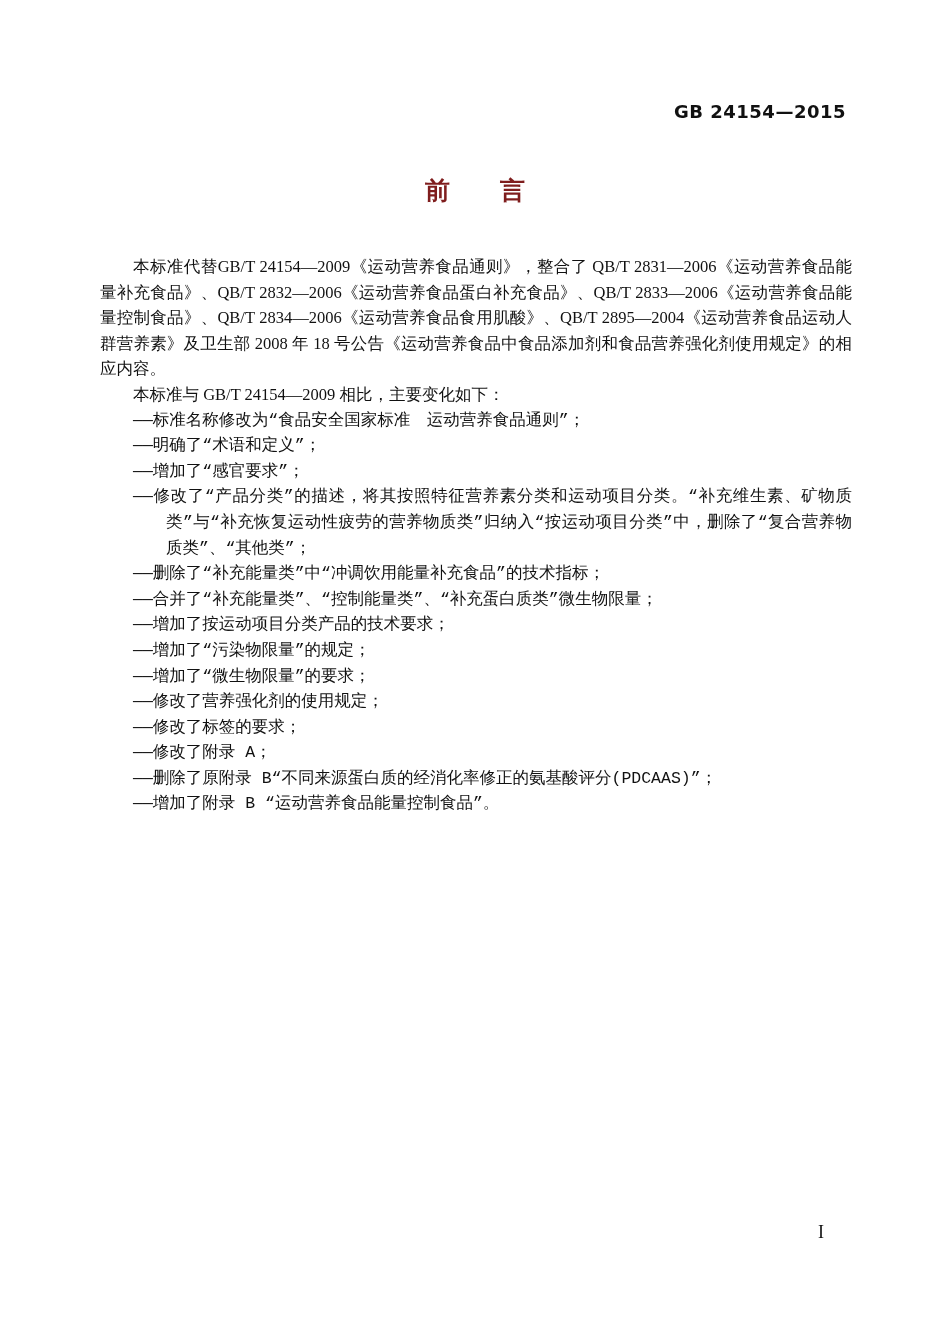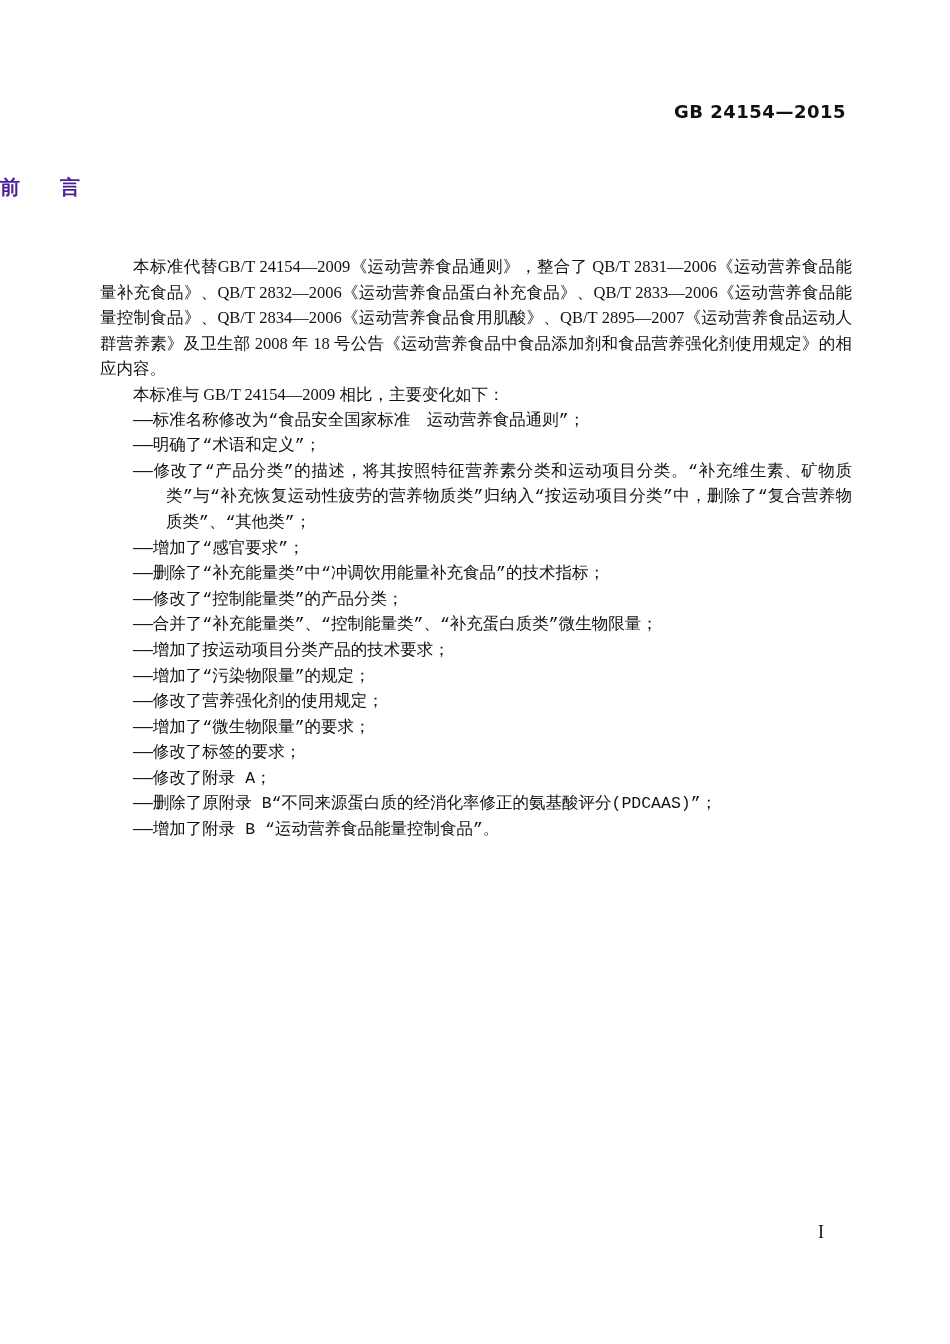--- a/index.html
+++ b/index.html
@@ -28,25 +28,25 @@
     letter-spacing: 0.5px;
     color: #111111;
     white-space: nowrap;
   }
   .doc-title {
     position: absolute;
     top: 174px;
     left: 0;
     right: 0;
     margin: 0;
-    text-align: left;
+    text-align: center;
     font-family: "DejaVu Sans", "Liberation Sans", sans-serif;
     font-weight: bold;
-    font-size: 20px;
-    color: #4c1d95;
+    font-size: 25px;
+    color: #7f1d1d;
   }
   .doc-body {
     position: absolute;
     top: 254px;
     left: 100px;
     width: 752px;
     font-size: 16.5px;
     line-height: 25.6px;
     text-align: justify;
     color: #111111;
@@ -73,34 +73,33 @@
 </head>
 <body>
 
 <div class="page">
 
   <div class="doc-number">GB 24154—2015</div>
 
   <h1 class="doc-title">前　　言</h1>
 
   <section class="doc-body">
-    <p class="para">本标准代替GB/T 24154—2009《运动营养食品通则》，整合了 QB/T 2831—2006《运动营养食品能量补充食品》、QB/T 2832—2006《运动营养食品蛋白补充食品》、QB/T 2833—2006《运动营养食品能量控制食品》、QB/T 2834—2006《运动营养食品食用肌酸》、QB/T 2895—2007《运动营养食品运动人群营养素》及卫生部 2008 年 18 号公告《运动营养食品中食品添加剂和食品营养强化剂使用规定》的相应内容。</p>
+    <p class="para">本标准代替GB/T 24154—2009《运动营养食品通则》，整合了 QB/T 2831—2006《运动营养食品能量补充食品》、QB/T 2832—2006《运动营养食品蛋白补充食品》、QB/T 2833—2006《运动营养食品能量控制食品》、QB/T 2834—2006《运动营养食品食用肌酸》、QB/T 2895—2004《运动营养食品运动人群营养素》及卫生部 2008 年 18 号公告《运动营养食品中食品添加剂和食品营养强化剂使用规定》的相应内容。</p>
     <p class="para">本标准与 GB/T 24154—2009 相比，主要变化如下：</p>
 
     <p class="change-item">——标准名称修改为“食品安全国家标准　运动营养食品通则”；</p>
     <p class="change-item">——明确了“术语和定义”；</p>
+    <p class="change-item">——增加了“感官要求”；</p>
     <p class="change-item">——修改了“产品分类”的描述，将其按照特征营养素分类和运动项目分类。“补充维生素、矿物质类”与“补充恢复运动性疲劳的营养物质类”归纳入“按运动项目分类”中，删除了“复合营养物质类”、“其他类”；</p>
-    <p class="change-item">——增加了“感官要求”；</p>
     <p class="change-item">——删除了“补充能量类”中“冲调饮用能量补充食品”的技术指标；</p>
-    <p class="change-item">——修改了“控制能量类”的产品分类；</p>
     <p class="change-item">——合并了“补充能量类”、“控制能量类”、“补充蛋白质类”微生物限量；</p>
     <p class="change-item">——增加了按运动项目分类产品的技术要求；</p>
     <p class="change-item">——增加了“污染物限量”的规定；</p>
+    <p class="change-item">——增加了“微生物限量”的要求；</p>
     <p class="change-item">——修改了营养强化剂的使用规定；</p>
-    <p class="change-item">——增加了“微生物限量”的要求；</p>
     <p class="change-item">——修改了标签的要求；</p>
     <p class="change-item">——修改了附录 A；</p>
     <p class="change-item">——删除了原附录 B“不同来源蛋白质的经消化率修正的氨基酸评分(PDCAAS)”；</p>
     <p class="change-item">——增加了附录 B “运动营养食品能量控制食品”。</p>
   </section>
 
   <div class="page-number">I</div>
 
 </div>
 

